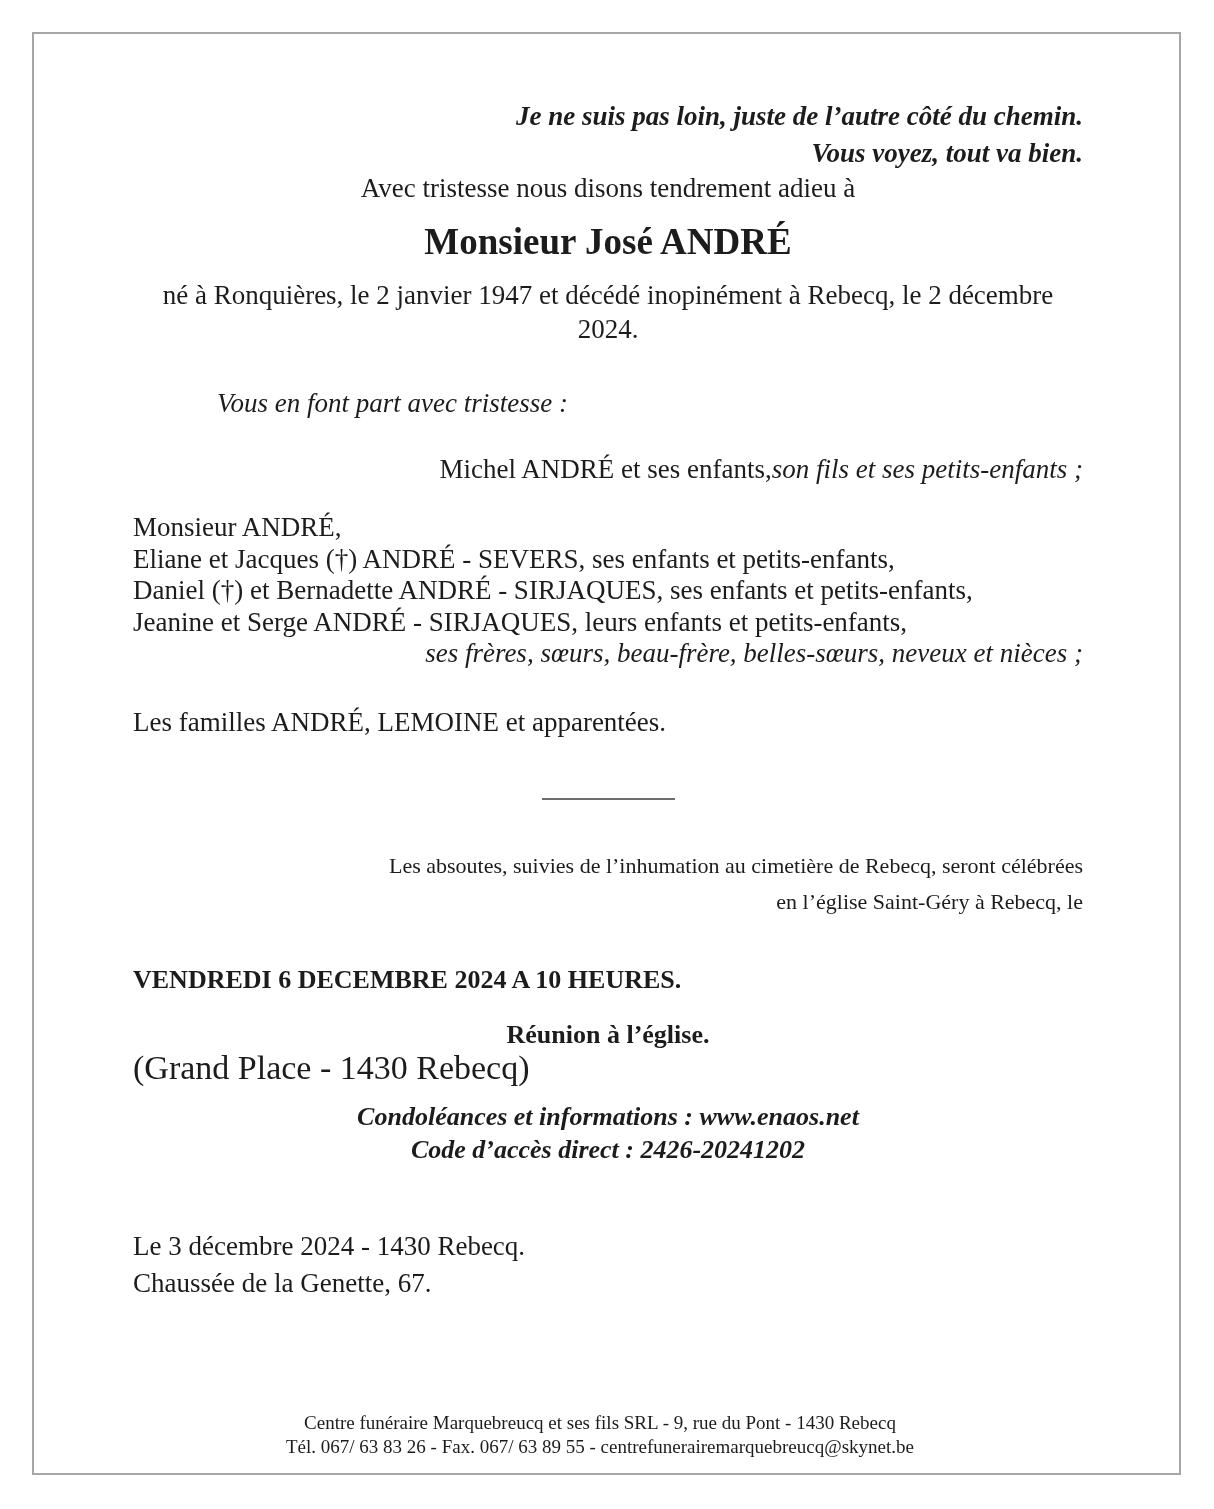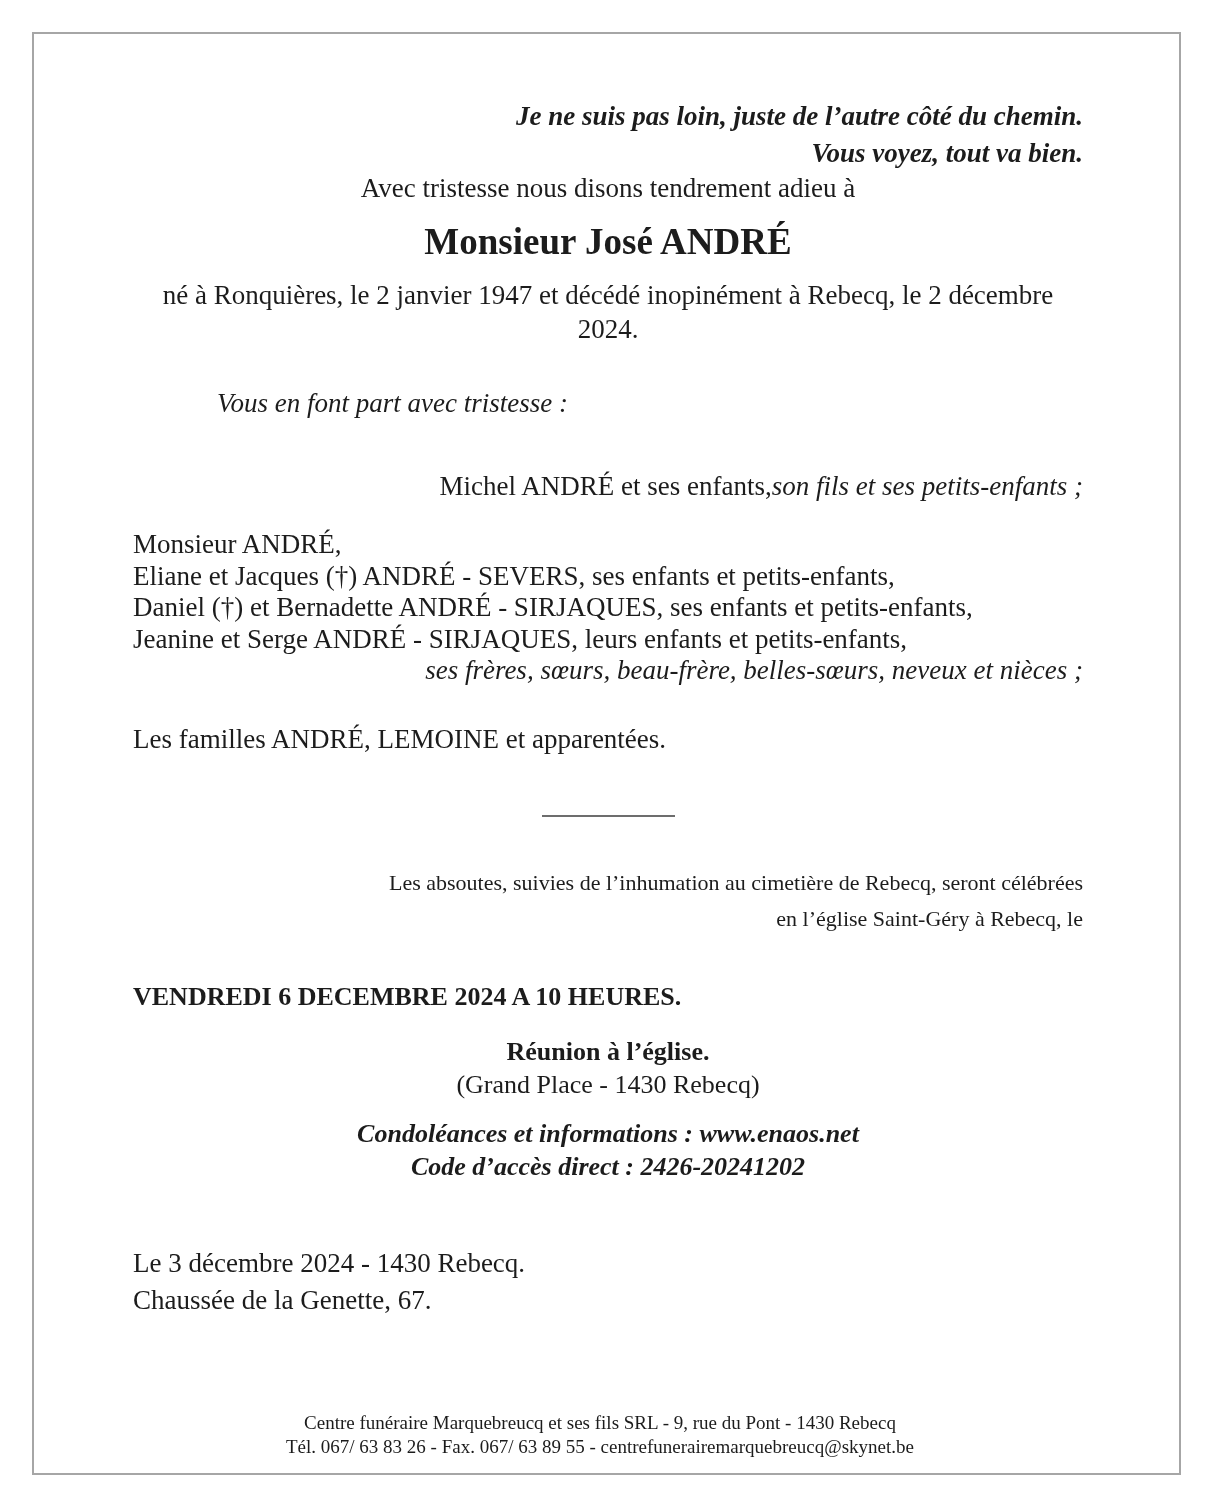--- a/index.html
+++ b/index.html
@@ -54,21 +54,21 @@
     line-height:34px;
   }
   .first-row {
     margin-top:32px;
     display:flex;
     justify-content:flex-end;
     align-items:baseline;
     font-size:27px;
     line-height:34px;
   }
-  .first-row .relation-right { font-style:italic;margin-top:17px; }
+  .first-row .relation-right { font-style:italic; }
   .siblings {
     margin-top:26px;
     font-size:27px;
     line-height:31.5px;
     list-style:none;
   }
   .relation-line {
     text-align:right;
     font-style:italic;
     font-size:27px;
@@ -99,22 +99,21 @@
     line-height:40px;
   }
   .meeting {
     margin-top:18px;
     text-align:center;
     font-size:26px;
     font-weight:bold;
     line-height:33px;
   }
   .meeting-place {
-    text-align:center;
-    font-size:26px;
+    font-size:34px;
     line-height:33px;
   }
   .condolences {
     margin-top:16px;
     text-align:center;
     font-size:26px;
     font-weight:bold;
     font-style:italic;
     line-height:33px;
   }

